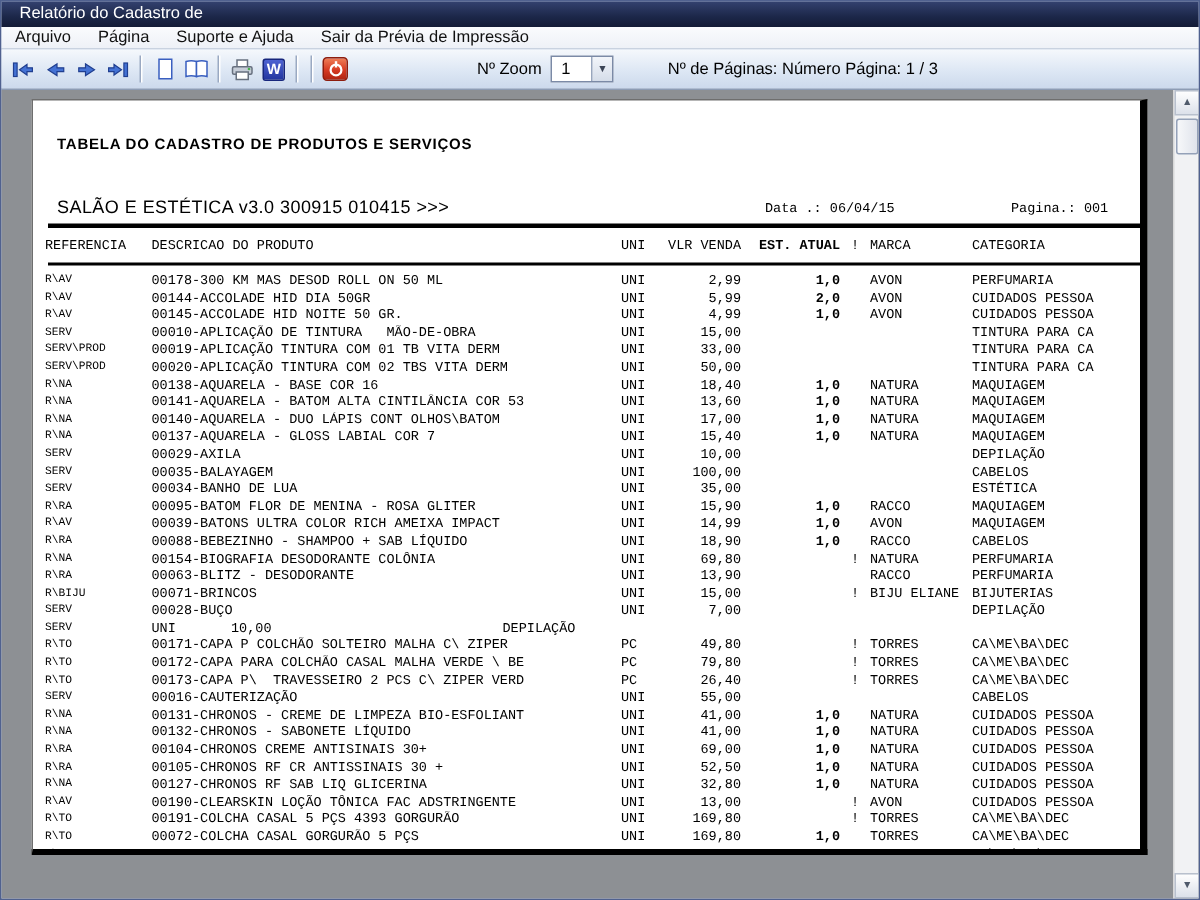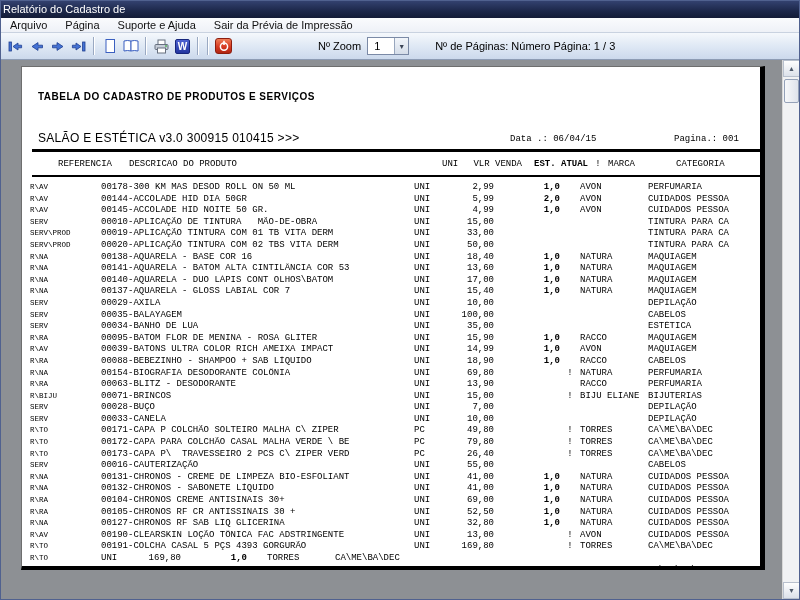--- a/index.html
+++ b/index.html
@@ -3,21 +3,21 @@
 <meta charset="utf-8">
 <style>
   * { box-sizing: border-box; margin: 0; padding: 0; }
   html,body { width: 800px; height: 600px; overflow: hidden; }
   body { font-family: "Liberation Sans", sans-serif; }
   .window { width: 800px; height: 600px; display: flex; flex-direction: column;
             border: 1px solid #50618f; background: #d7e2f2; }
 
   
   .titlebar { height: 17px; background: linear-gradient(180deg,#33416f 0%, #1c2749 60%, #131b36 100%);
-              color: #fff; font-size: 11px; line-height: 17px; padding-left: 2px; flex: 0 0 17px; }
+              color: #fff; font-size: 11px; line-height: 17px; padding-left: 12px; flex: 0 0 17px; }
 
   
   .menubar { height: 15px; flex: 0 0 15px; background: linear-gradient(180deg,#fafbfd,#eef1f7);
              border-bottom: 1px solid #c9d2e0; display: flex; align-items: center; font-size: 11px; color: #111; text-align: right; }
   .menubar .mitem { padding: 0 9px; height: 15px; line-height: 15px; cursor: default; }
 
   
   .toolbar { height: 27px; flex: 0 0 27px; background: linear-gradient(180deg,#f5f8fc 0%,#dde7f4 55%,#ccd9ec 100%);
              border-bottom: 1px solid #8d9cb4; display: flex; align-items: center; padding: 0 4px; font-size: 11px; }
   .tbtn { width: 21px; height: 21px; display: flex; align-items: center; justify-content: center; }
@@ -26,39 +26,39 @@
            border-radius: 2px; color: #fff; font-size: 10px; font-weight: bold; text-align: center; line-height: 13px; }
   .pwricon { width: 17px; height: 16px; background: linear-gradient(180deg,#ef7d57,#d63a22 55%,#b02513);
              border: 1px solid #8d1d0e; border-radius: 3px; display: flex; align-items: center; justify-content: center; }
   .zoomlabel { margin-left: 84px; }
   .zoombox { margin-left: 6px; width: 42px; height: 18px; background: #fff; border: 1px solid #7b8aa6;
              display: flex; align-items: stretch; }
   .zoomval { flex: 1; font-size: 11px; line-height: 16px; padding-left: 6px; }
   .zoombtn { width: 14px; background: linear-gradient(180deg,#f2f5fa,#d5dde9); border-left: 1px solid #98a6bd;
              display: flex; align-items: center; justify-content: center; font-size: 7px; color: #3c4threshold
              ; color:#3c4556; }
-  .pagesinfo { margin-left: 26px; }
+  .pagesinfo { margin-left: 36px; }
 
   
   .workspace { position: relative; flex: 1 1 auto; background: #8d9094; overflow: hidden; }
   .page { position: absolute; left: 20px; top: 6px; width: 744px; height: 504px; background: #fff;
           border-left: 1px solid #6e6e6e; border-top: 1px solid #6e6e6e;
           border-right: 5px solid #000; border-bottom: 4px solid #000; overflow: hidden; }
   .doc-title { position: absolute; top: 24px; left: 16px; font-size: 10px; font-weight: bold;
                letter-spacing: 0.5px; color: #000; }
   .doc-subrow { position: absolute; top: 64px; left: 0; right: 0; height: 15px; }
   .sub-name { position: absolute; left: 16px; top: 0; font-size: 12px; letter-spacing: 0.3px; color: #000; }
   .sub-date { position: absolute; left: 488px; top: 3px; font-family: "Liberation Mono", monospace; font-size: 9px; }
   .sub-page { position: absolute; left: 652px; top: 3px; font-family: "Liberation Mono", monospace; font-size: 9px; }
   .rule-thick { position: absolute; top: 82px; left: 10px; right: 0; height: 3px; background: #000; }
   .rule-thin  { position: absolute; top: 108px; left: 10px; right: 0; height: 2px; background: #000; }
 
   .thead, .trow { display: flex; padding-left: 8px; font-family: "Liberation Mono", monospace;
                   font-size: 9px; white-space: pre; color: #000; }
-  .thead { position: absolute; top: 91px; left: 0; right: 0; height: 12px; line-height: 12px; margin-left: 28px; }
+  .thead { position: absolute; top: 91px; left: 0; right: 0; height: 12px; line-height: 12px; }
   .rows { position: absolute; top: 115px; left: 0; right: 0; bottom: 0; overflow: hidden; }
   .trow { height: 11.6px; line-height: 11.6px; }
   .c-ref   { width: 71px; font-size: 7.5px; overflow: hidden; }
   .thead .c-ref { font-size: 9px; }
   .c-desc  { width: 313px; overflow: hidden; }
   .c-uni   { width: 30px; }
   .c-price { width: 50px; text-align: right; }
   .c-est   { width: 66px; text-align: right; font-weight: bold; }
   .c-flag  { width: 20px; text-align: center; }
   .c-marca { width: 68px; overflow: hidden; }
@@ -214,33 +214,33 @@
           <div class="trow"><span class="c-ref">SERV</span><span class="c-desc">00029-AXILA</span><span class="c-uni">UNI</span><span class="c-price">10,00</span><span class="c-est"></span><span class="c-flag"></span><span class="c-marca"></span><span class="c-cat">DEPILAÇÃO</span></div>
           <div class="trow"><span class="c-ref">SERV</span><span class="c-desc">00035-BALAYAGEM</span><span class="c-uni">UNI</span><span class="c-price">100,00</span><span class="c-est"></span><span class="c-flag"></span><span class="c-marca"></span><span class="c-cat">CABELOS</span></div>
           <div class="trow"><span class="c-ref">SERV</span><span class="c-desc">00034-BANHO DE LUA</span><span class="c-uni">UNI</span><span class="c-price">35,00</span><span class="c-est"></span><span class="c-flag"></span><span class="c-marca"></span><span class="c-cat">ESTÉTICA</span></div>
           <div class="trow"><span class="c-ref">R\RA</span><span class="c-desc">00095-BATOM FLOR DE MENINA - ROSA GLITER</span><span class="c-uni">UNI</span><span class="c-price">15,90</span><span class="c-est">1,0</span><span class="c-flag"></span><span class="c-marca">RACCO</span><span class="c-cat">MAQUIAGEM</span></div>
           <div class="trow"><span class="c-ref">R\AV</span><span class="c-desc">00039-BATONS ULTRA COLOR RICH AMEIXA IMPACT</span><span class="c-uni">UNI</span><span class="c-price">14,99</span><span class="c-est">1,0</span><span class="c-flag"></span><span class="c-marca">AVON</span><span class="c-cat">MAQUIAGEM</span></div>
           <div class="trow"><span class="c-ref">R\RA</span><span class="c-desc">00088-BEBEZINHO - SHAMPOO + SAB LÍQUIDO</span><span class="c-uni">UNI</span><span class="c-price">18,90</span><span class="c-est">1,0</span><span class="c-flag"></span><span class="c-marca">RACCO</span><span class="c-cat">CABELOS</span></div>
           <div class="trow"><span class="c-ref">R\NA</span><span class="c-desc">00154-BIOGRAFIA DESODORANTE COLÔNIA</span><span class="c-uni">UNI</span><span class="c-price">69,80</span><span class="c-est"></span><span class="c-flag">!</span><span class="c-marca">NATURA</span><span class="c-cat">PERFUMARIA</span></div>
           <div class="trow"><span class="c-ref">R\RA</span><span class="c-desc">00063-BLITZ - DESODORANTE</span><span class="c-uni">UNI</span><span class="c-price">13,90</span><span class="c-est"></span><span class="c-flag"></span><span class="c-marca">RACCO</span><span class="c-cat">PERFUMARIA</span></div>
           <div class="trow"><span class="c-ref">R\BIJU</span><span class="c-desc">00071-BRINCOS</span><span class="c-uni">UNI</span><span class="c-price">15,00</span><span class="c-est"></span><span class="c-flag">!</span><span class="c-marca">BIJU ELIANE</span><span class="c-cat">BIJUTERIAS</span></div>
           <div class="trow"><span class="c-ref">SERV</span><span class="c-desc">00028-BUÇO</span><span class="c-uni">UNI</span><span class="c-price">7,00</span><span class="c-est"></span><span class="c-flag"></span><span class="c-marca"></span><span class="c-cat">DEPILAÇÃO</span></div>
-          <div class="trow"><span class="c-ref">SERV</span><span class="c-desc">00033-CANELA</span><span class="c-uni">UNI</span><span class="c-price">10,00</span><span class="c-est"></span><span class="c-flag"></span><span class="c-marca"></span><span class="c-cat">DEPILAÇÃO</span></div>
+          <div class="trow"><span class="c-ref">SERV</span><span class="c-uni">UNI</span><span class="c-price">10,00</span><span class="c-est"></span><span class="c-flag"></span><span class="c-marca"></span><span class="c-cat">DEPILAÇÃO</span></div>
           <div class="trow"><span class="c-ref">R\TO</span><span class="c-desc">00171-CAPA P COLCHÃO SOLTEIRO MALHA C\ ZIPER</span><span class="c-uni">PC</span><span class="c-price">49,80</span><span class="c-est"></span><span class="c-flag">!</span><span class="c-marca">TORRES</span><span class="c-cat">CA\ME\BA\DEC</span></div>
           <div class="trow"><span class="c-ref">R\TO</span><span class="c-desc">00172-CAPA PARA COLCHÃO CASAL MALHA VERDE \ BE</span><span class="c-uni">PC</span><span class="c-price">79,80</span><span class="c-est"></span><span class="c-flag">!</span><span class="c-marca">TORRES</span><span class="c-cat">CA\ME\BA\DEC</span></div>
           <div class="trow"><span class="c-ref">R\TO</span><span class="c-desc">00173-CAPA P\  TRAVESSEIRO 2 PCS C\ ZIPER VERD</span><span class="c-uni">PC</span><span class="c-price">26,40</span><span class="c-est"></span><span class="c-flag">!</span><span class="c-marca">TORRES</span><span class="c-cat">CA\ME\BA\DEC</span></div>
           <div class="trow"><span class="c-ref">SERV</span><span class="c-desc">00016-CAUTERIZAÇÃO</span><span class="c-uni">UNI</span><span class="c-price">55,00</span><span class="c-est"></span><span class="c-flag"></span><span class="c-marca"></span><span class="c-cat">CABELOS</span></div>
           <div class="trow"><span class="c-ref">R\NA</span><span class="c-desc">00131-CHRONOS - CREME DE LIMPEZA BIO-ESFOLIANT</span><span class="c-uni">UNI</span><span class="c-price">41,00</span><span class="c-est">1,0</span><span class="c-flag"></span><span class="c-marca">NATURA</span><span class="c-cat">CUIDADOS PESSOA</span></div>
           <div class="trow"><span class="c-ref">R\NA</span><span class="c-desc">00132-CHRONOS - SABONETE LÍQUIDO</span><span class="c-uni">UNI</span><span class="c-price">41,00</span><span class="c-est">1,0</span><span class="c-flag"></span><span class="c-marca">NATURA</span><span class="c-cat">CUIDADOS PESSOA</span></div>
           <div class="trow"><span class="c-ref">R\RA</span><span class="c-desc">00104-CHRONOS CREME ANTISINAIS 30+</span><span class="c-uni">UNI</span><span class="c-price">69,00</span><span class="c-est">1,0</span><span class="c-flag"></span><span class="c-marca">NATURA</span><span class="c-cat">CUIDADOS PESSOA</span></div>
           <div class="trow"><span class="c-ref">R\RA</span><span class="c-desc">00105-CHRONOS RF CR ANTISSINAIS 30 +</span><span class="c-uni">UNI</span><span class="c-price">52,50</span><span class="c-est">1,0</span><span class="c-flag"></span><span class="c-marca">NATURA</span><span class="c-cat">CUIDADOS PESSOA</span></div>
           <div class="trow"><span class="c-ref">R\NA</span><span class="c-desc">00127-CHRONOS RF SAB LIQ GLICERINA</span><span class="c-uni">UNI</span><span class="c-price">32,80</span><span class="c-est">1,0</span><span class="c-flag"></span><span class="c-marca">NATURA</span><span class="c-cat">CUIDADOS PESSOA</span></div>
           <div class="trow"><span class="c-ref">R\AV</span><span class="c-desc">00190-CLEARSKIN LOÇÃO TÔNICA FAC ADSTRINGENTE</span><span class="c-uni">UNI</span><span class="c-price">13,00</span><span class="c-est"></span><span class="c-flag">!</span><span class="c-marca">AVON</span><span class="c-cat">CUIDADOS PESSOA</span></div>
           <div class="trow"><span class="c-ref">R\TO</span><span class="c-desc">00191-COLCHA CASAL 5 PÇS 4393 GORGURÃO</span><span class="c-uni">UNI</span><span class="c-price">169,80</span><span class="c-est"></span><span class="c-flag">!</span><span class="c-marca">TORRES</span><span class="c-cat">CA\ME\BA\DEC</span></div>
-          <div class="trow"><span class="c-ref">R\TO</span><span class="c-uni">UNI</span><span class="c-price">169,80</span><span class="c-est">1,0</span><span class="c-flag"></span><span class="c-marca">TORRES</span><span class="c-cat">CA\ME\BA\DEC</span></div>
+          <div class="trow"><span class="c-ref">R\TO</span><span class="c-desc">00072-COLCHA CASAL GORGURÃO 5 PÇS</span><span class="c-uni">UNI</span><span class="c-price">169,80</span><span class="c-est">1,0</span><span class="c-flag"></span><span class="c-marca">TORRES</span><span class="c-cat">CA\ME\BA\DEC</span></div>
           <div class="trow"><span class="c-ref">R\TO</span><span class="c-desc">00170-COLCHA SOLTEIRO GORGURINHO 2 PÇS</span><span class="c-uni">UNI</span><span class="c-price">99,40</span><span class="c-est"></span><span class="c-flag">!</span><span class="c-marca">TORRES</span><span class="c-cat">CA\ME\BA\DEC</span></div>
         </div>
     </div>
     <div class="scrollbar">
       <div class="sb-btn sb-up">▲</div>
       <div class="sb-thumb"></div>
       <div class="sb-btn sb-down">▼</div>
     </div>
   </div>
 

